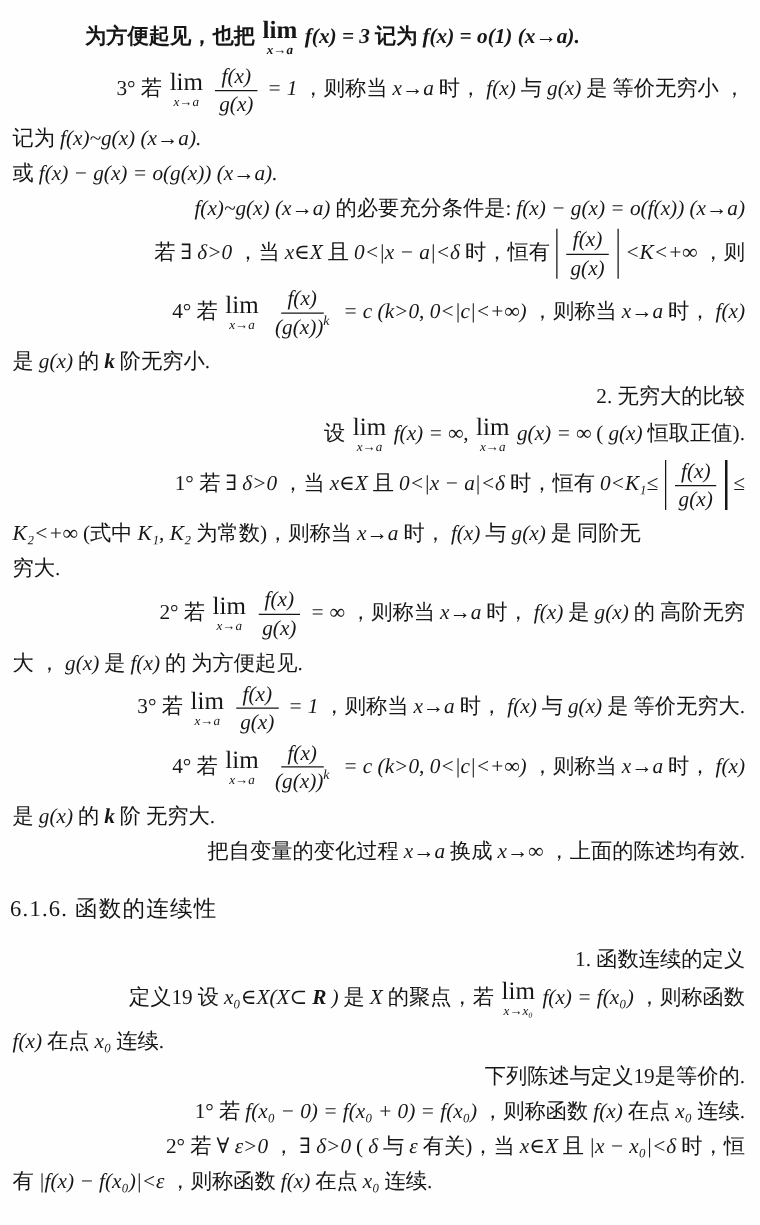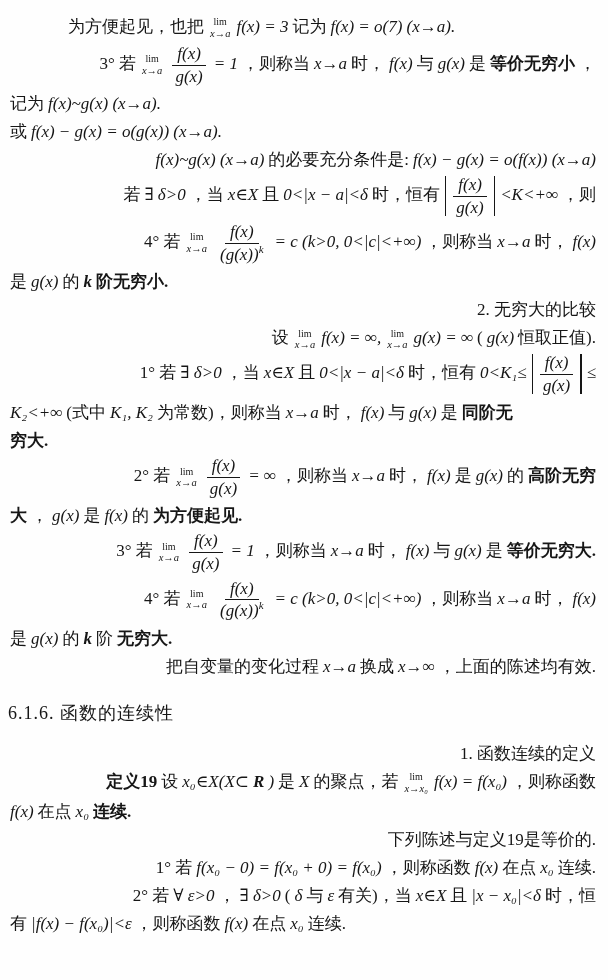--- a/index.html
+++ b/index.html
@@ -5,46 +5,46 @@
   html,body{margin:0;padding:0;}
   body{
     width:608px;height:980px;background:#fefefe;color:#161616;
     font-family:"Liberation Serif","DejaVu Serif",serif;
     font-size:17px;overflow:hidden;
   }
   .page{padding:14px 10px 0 8px;box-sizing:border-box;width:608px;height:980px;}
   .ln{line-height:25px;margin-bottom:3px;white-space:nowrap;}
   .tall{margin-bottom:5px;}
   .ind{padding-left:36px;text-align:right;}
-  .ind2{padding-left:58px;}
+  .ind2{padding-left:58px;font-weight:bold;}
   .t,.m,.b,.bm{display:inline;margin:0 2px;}
   .m{font-style:italic;}
-  .b{font-weight:bold;}
+  .b{font-weight:normal;}
   .bm{font-weight:bold;font-style:italic;}
   .lim{display:inline-flex;flex-direction:column;align-items:center;vertical-align:middle;line-height:1.05;margin:0 4px;}
-  .limw{font-size:10px;}
+  .limw{font-size:20px;}
   .lims{font-size:10.5px;font-style:italic;}
   .frac{display:inline-flex;flex-direction:column;align-items:center;vertical-align:middle;line-height:1.15;margin:0 4px;font-style:italic;}
   .frac .num{border-bottom:1.3px solid #161616;padding:0 5px 1px;}
   .frac .den{padding:1px 5px 0;}
   .frac .den sup{font-size:11px;line-height:0;}
   .absf{display:inline-flex;align-items:stretch;vertical-align:middle;margin:0 2px;}
   .absf .bar{width:1.4px;background:#161616;margin:1px 1px;}
   .h616{font-size:18px;margin:20px 0 14px;letter-spacing:1px;line-height:28px;}
 </style>
 </head>
 <body>
 
 <div class="page">
 
   <div class="ln ind2 tall">
     <span class="t">为方便起见，也把</span><span class="lim">
         <span class="limw">lim</span>
         <span class="lims">x→a</span>
-      </span><span class="m">f(x) = 3</span><span class="t">记为</span><span class="m">f(x) = o(7) (x→a).</span>
+      </span><span class="m">f(x) = 3</span><span class="t">记为</span><span class="m">f(x) = o(1) (x→a).</span>
   </div>
 
   <div class="ln ind tall">
     <span class="t">3° 若</span><span class="lim">
         <span class="limw">lim</span>
         <span class="lims">x→a</span>
       </span><span class="frac">
         <span class="num">f(x)</span>
         <span class="den">g(x)</span>
       </span><span class="m">= 1</span><span class="t">，则称当</span><span class="m">x→a</span><span class="t">时，</span><span class="m">f(x)</span><span class="t">与</span><span class="m">g(x)</span><span class="t">是</span><span class="b">等价无穷小</span><span class="t">，</span>

